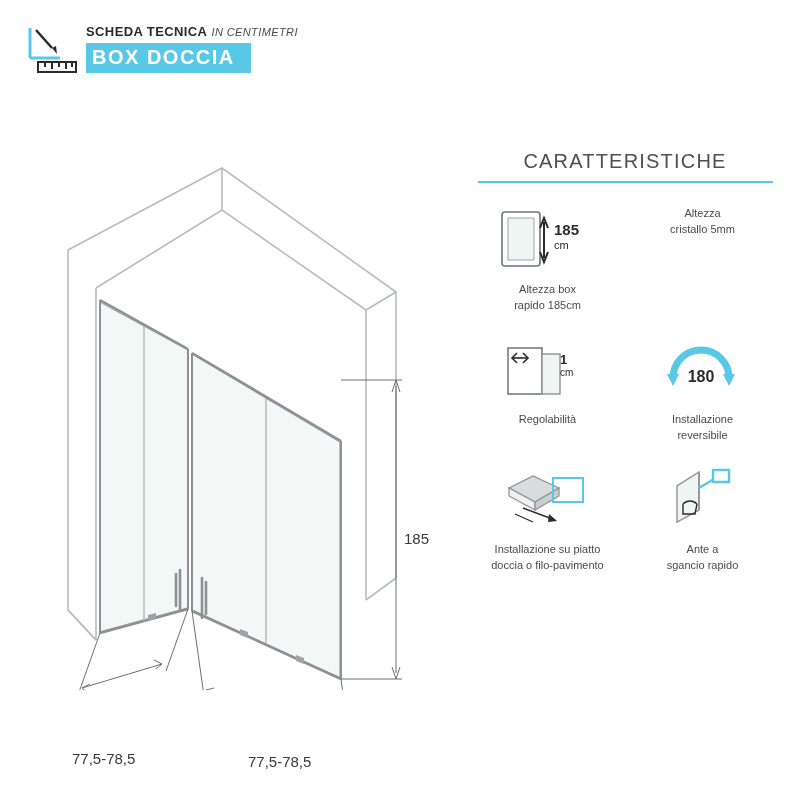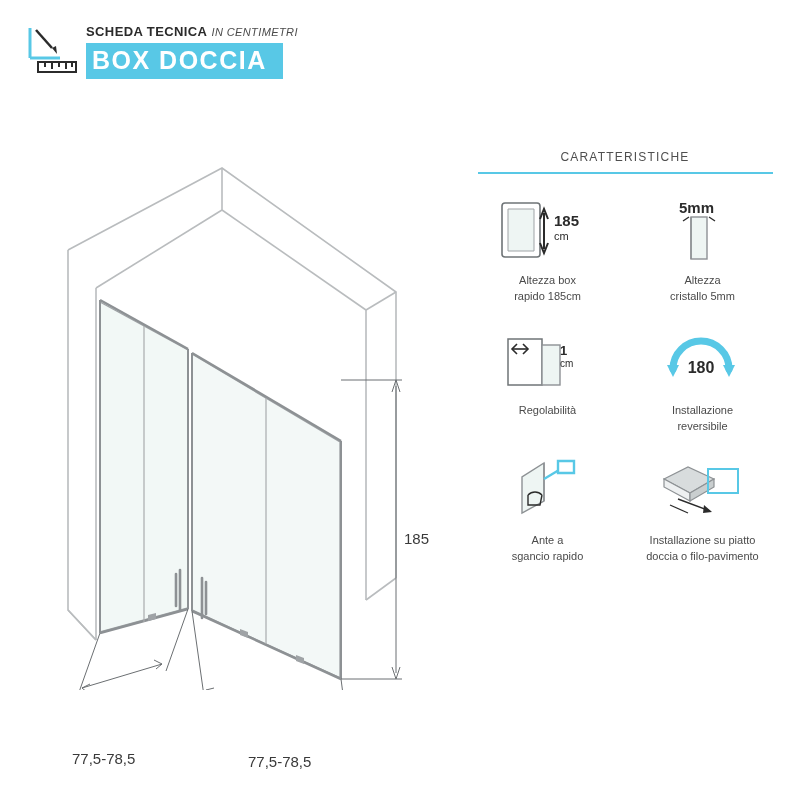--- a/index.html
+++ b/index.html
@@ -45,35 +45,35 @@
     font-size: 11px;
     color: #4a4a4a;
   }
   #title-banner {
     margin-top: 4px;
     background: #58c8e6;
     display: inline-block;
     padding: 3px 16px 4px 6px;
   }
   #title-banner span {
-    font-size: 25px;
+    font-size: 20px;
     font-weight: bold;
     letter-spacing: 1.5px;
     color: #ffffff;
   }
 
   
   #features {
     position: absolute;
     left: 470px;
     top: 150px;
     width: 310px;
   }
   #features-title {
-    font-size: 12px;
+    font-size: 20px;
     letter-spacing: 1.2px;
     color: #4f4f4f;
     text-align: center;
     padding-bottom: 8px;
   }
   #features-underline {
     height: 2px;
     background: #58c8e6;
     width: 295px;
     margin: 0 auto 18px auto;
@@ -255,29 +255,20 @@
           <text x="56" y="45" font-family="Liberation Sans, sans-serif" font-size="11" fill="#2b2b2b">cm</text>
         </svg>
       </div>
       <div class="feature-label">
         <span>Altezza box</span>
         <span class="l2">rapido 185cm</span>
       </div>
     </div>
 
     <div class="feature">
-      <div class="feature-icon-wrap">
-        <svg width="100" height="70" viewBox="0 0 100 70">
-          <text x="26" y="18" font-family="Liberation Sans, sans-serif" font-size="15" font-weight="bold" fill="#2b2b2b">5mm</text>
-          <rect x="38" y="22" width="16" height="42" fill="#eef5f3" stroke="#8d9194" stroke-width="1.4"></rect>
-          <path d="M38 22 L38 64" stroke="#8d9194" stroke-width="1.4"></path>
-          <path d="M30 26 L36 22" stroke="#2b2b2b" stroke-width="1.4"></path>
-          <path d="M56 22 L62 26" stroke="#2b2b2b" stroke-width="1.4"></path>
-        </svg>
-      </div>
       <div class="feature-label">
         <span>Altezza</span>
         <span class="l2">cristallo 5mm</span>
       </div>
     </div>
 
     <div class="feature">
       <div class="feature-icon-wrap">
         <svg width="100" height="70" viewBox="0 0 100 70">
           <rect x="10" y="14" width="34" height="46" fill="none" stroke="#6f7477" stroke-width="1.5"></rect>
@@ -304,47 +295,47 @@
         </svg>
       </div>
       <div class="feature-label">
         <span>Installazione</span>
         <span class="l2">reversibile</span>
       </div>
     </div>
 
     <div class="feature">
       <div class="feature-icon-wrap">
-        <svg width="100" height="70" viewBox="0 0 100 70">
-          <polygon points="24,58 24,22 46,8 46,46" fill="#eef5f3" stroke="#8d9194" stroke-width="1.4"></polygon>
-          <path d="M46 8 L46 46" stroke="#8d9194" stroke-width="1.4"></path>
-          <path d="M46 24 L66 12" stroke="#58c8e6" stroke-width="2.4"></path>
-          <polygon points="60,6 76,6 76,18 60,18" fill="#ffffff" stroke="#58c8e6" stroke-width="2.4"></polygon>
-          <path d="M30 40 C34 36, 40 36, 44 40" fill="none" stroke="#2b2b2b" stroke-width="1.4"></path>
-          <path d="M30 40 L30 50 L42 50 L44 40" fill="none" stroke="#2b2b2b" stroke-width="1.4"></path>
-        </svg>
-      </div>
-      <div class="feature-label">
-        <span>Ante a</span>
-        <span class="l2">sgancio rapido</span>
-      </div>
-    </div>
-
-    <div class="feature">
-      <div class="feature-icon-wrap">
         <svg width="110" height="70" viewBox="0 0 110 70">
           <polygon points="16,24 40,12 66,24 42,38" fill="#d8dcdd" stroke="#8d9194" stroke-width="1.2"></polygon>
           <polygon points="16,24 16,32 42,46 42,38" fill="#eef0f1" stroke="#8d9194" stroke-width="1.2"></polygon>
           <polygon points="66,24 66,32 42,46 42,38" fill="#c9cecf" stroke="#8d9194" stroke-width="1.2"></polygon>
           <rect x="60" y="14" width="30" height="24" fill="none" stroke="#58c8e6" stroke-width="2"></rect>
           <path d="M30 44 L62 56" stroke="#2b2b2b" stroke-width="1.4"></path>
           <polygon points="56,50 64,57 55,58" fill="#2b2b2b"></polygon>
           <path d="M22 50 L40 58" stroke="#2b2b2b" stroke-width="1.2"></path>
         </svg>
       </div>
       <div class="feature-label">
         <span>Installazione su piatto</span>
         <span class="l2">doccia o filo-pavimento</span>
       </div>
     </div>
 
+    <div class="feature">
+      <div class="feature-icon-wrap">
+        <svg width="100" height="70" viewBox="0 0 100 70">
+          <polygon points="24,58 24,22 46,8 46,46" fill="#eef5f3" stroke="#8d9194" stroke-width="1.4"></polygon>
+          <path d="M46 8 L46 46" stroke="#8d9194" stroke-width="1.4"></path>
+          <path d="M46 24 L66 12" stroke="#58c8e6" stroke-width="2.4"></path>
+          <polygon points="60,6 76,6 76,18 60,18" fill="#ffffff" stroke="#58c8e6" stroke-width="2.4"></polygon>
+          <path d="M30 40 C34 36, 40 36, 44 40" fill="none" stroke="#2b2b2b" stroke-width="1.4"></path>
+          <path d="M30 40 L30 50 L42 50 L44 40" fill="none" stroke="#2b2b2b" stroke-width="1.4"></path>
+        </svg>
+      </div>
+      <div class="feature-label">
+        <span>Ante a</span>
+        <span class="l2">sgancio rapido</span>
+      </div>
+    </div>
+
   </div>
 </div>
 
 </body></html>

